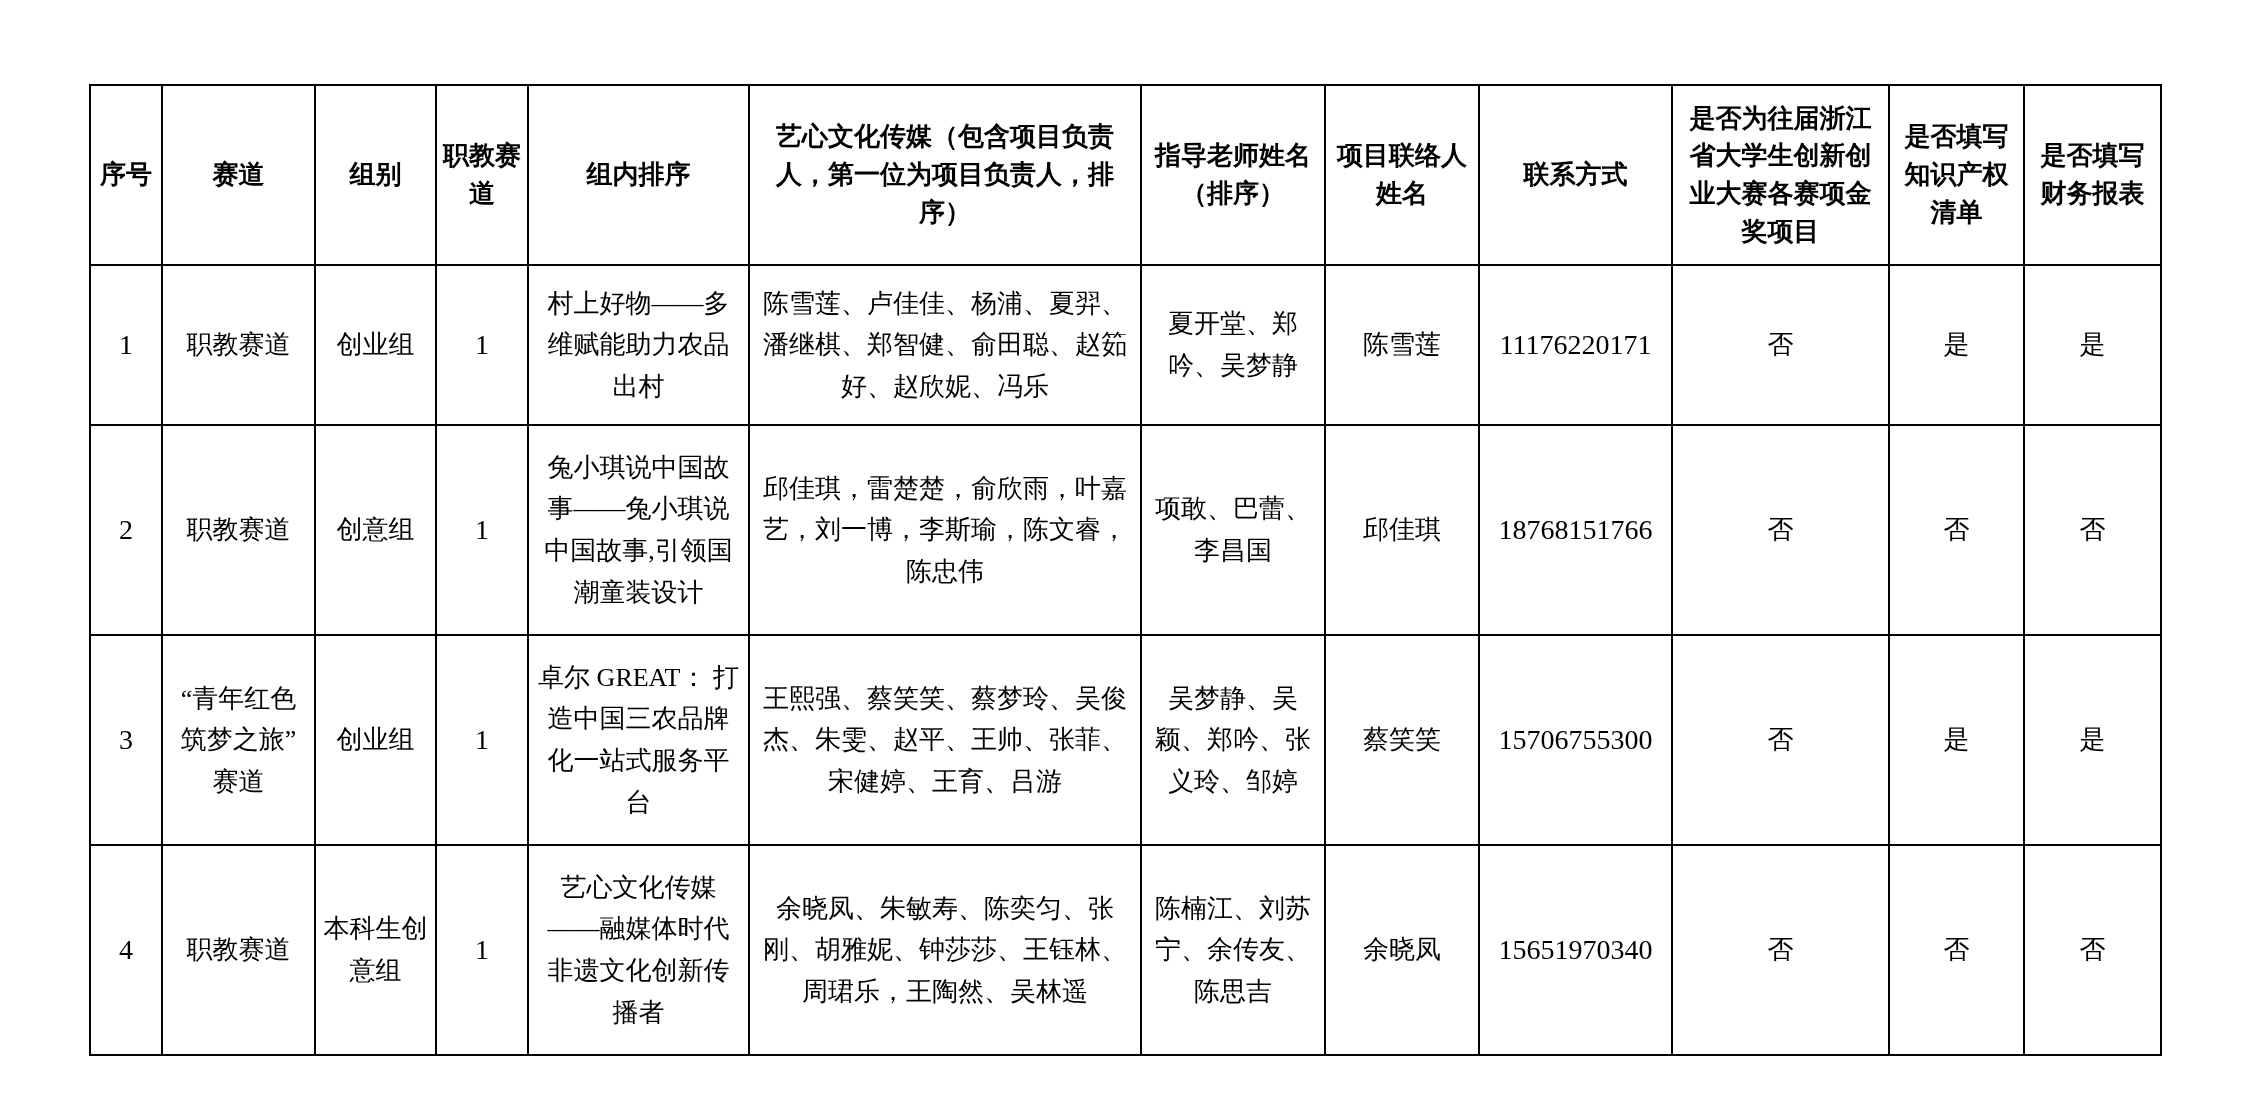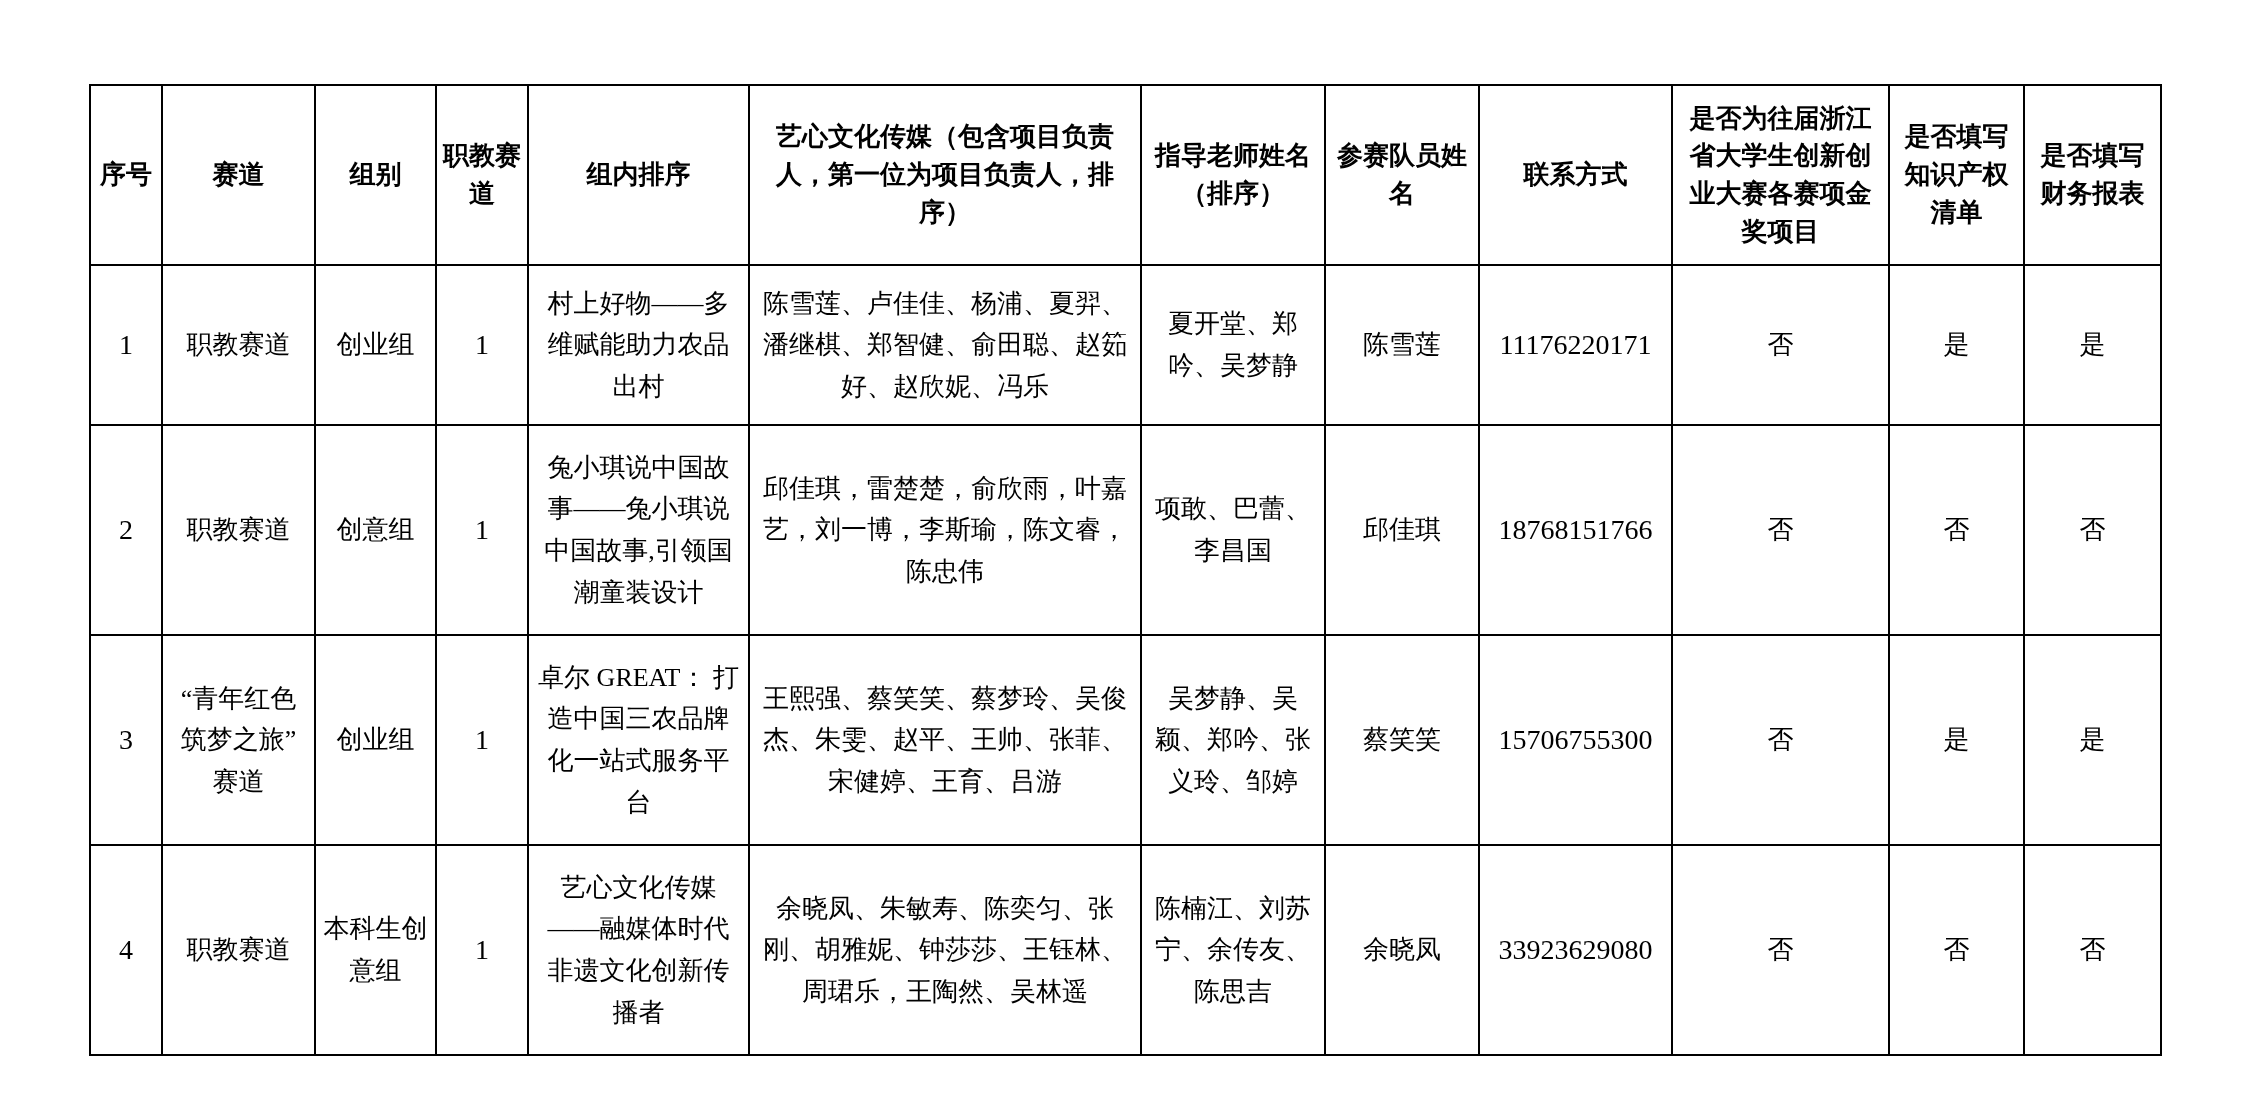--- a/index.html
+++ b/index.html
@@ -77,21 +77,21 @@
     </colgroup>
     <thead>
       <tr>
         <th>序号</th>
         <th>赛道</th>
         <th>组别</th>
         <th>职教赛道</th>
         <th>组内排序</th>
         <th>艺心文化传媒（包含项目负责人，第一位为项目负责人，排序）</th>
         <th>指导老师姓名（排序）</th>
-        <th>参赛队员姓名</th>
+        <th>项目联络人姓名</th>
         <th>联系方式</th>
         <th>是否为往届浙江省大学生创新创业大赛各赛项金奖项目</th>
         <th>是否填写知识产权清单</th>
         <th>是否填写财务报表</th>
       </tr>
     </thead>
     <tbody>
     <tr>
       <td class="num">1</td>
       <td>职教赛道</td>
@@ -139,21 +139,21 @@
 
     <tr>
       <td class="num">4</td>
       <td>职教赛道</td>
       <td>本科生创意组</td>
       <td class="num">1</td>
       <td>艺心文化传媒——融媒体时代非遗文化创新传播者</td>
       <td>余晓凤、朱敏寿、陈奕匀、张刚、胡雅妮、钟莎莎、王钰林、周珺乐，王陶然、吴林遥</td>
       <td>陈楠江、刘苏宁、余传友、陈思吉</td>
       <td>余晓凤</td>
-      <td class="num">33923629080</td>
+      <td class="num">15651970340</td>
       <td>否</td>
       <td>否</td>
       <td>否</td>
     </tr>
   </tbody>
   </table>
 
 </div>
 
 </body></html>

